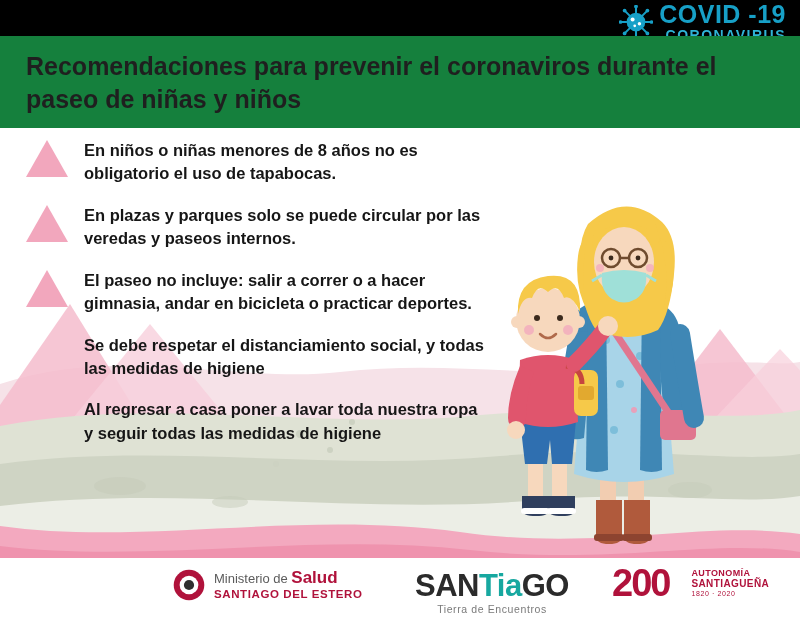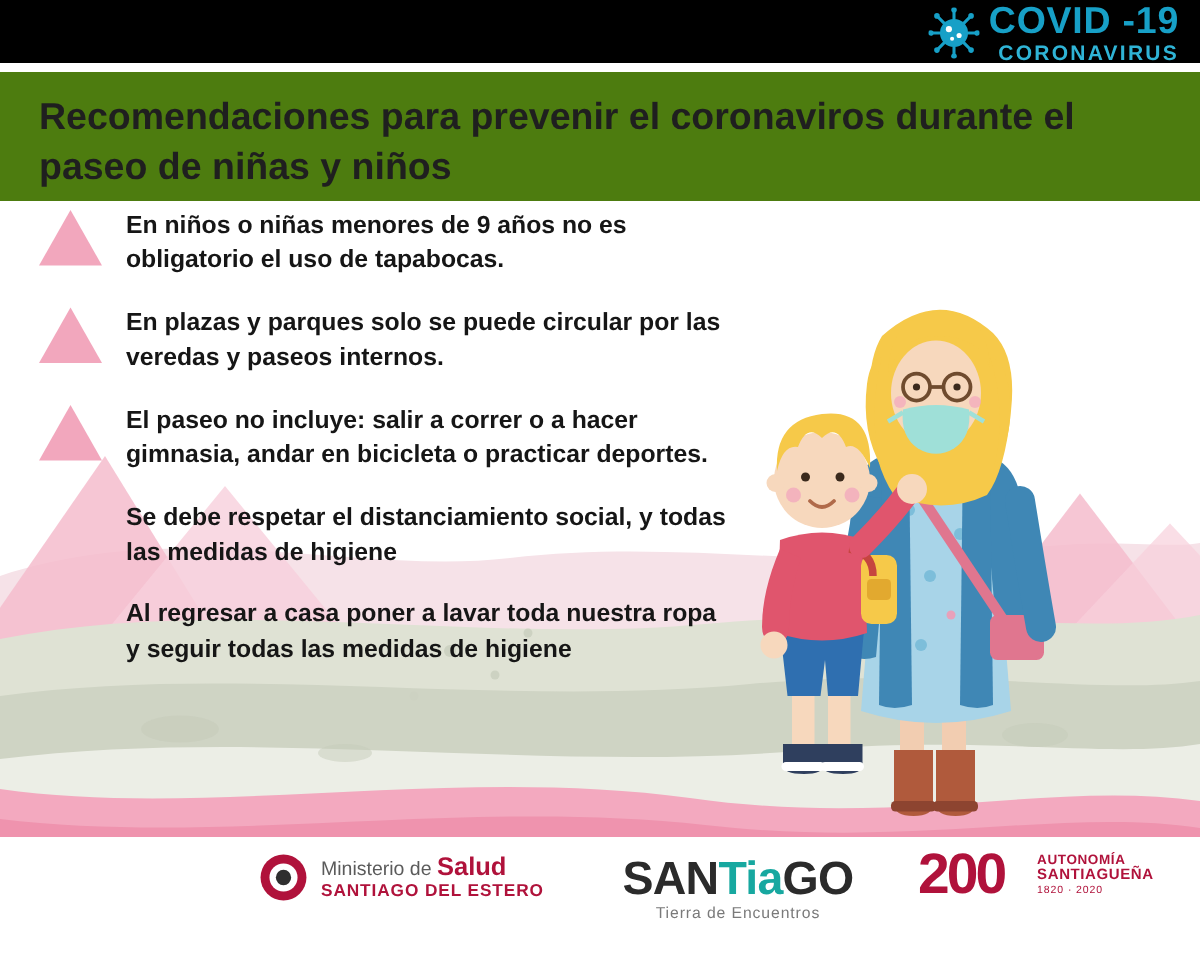--- a/index.html
+++ b/index.html
@@ -53,24 +53,24 @@
     font-weight: bold;
     color: #2fb4d6;
     letter-spacing: 1.5px;
     text-align: right;
     margin-top: 1px;
   }
 
   
   .title-band {
     position: absolute;
-    left: 0; top: 48px;
+    left: 0; top: 36px;
     width: 800px;
     height: 92px;
-    background: #4d7c0f;
+    background: #15803d;
   }
   .title-text {
     position: absolute;
     left: 26px;
     top: 14px;
     width: 720px;
     font-size: 25px;
     font-weight: bold;
     color: #1f1f1f;
     line-height: 1.32;
@@ -368,21 +368,21 @@
         <circle cx="529" cy="196" r="5" fill="#f2a7bd" opacity="0.75"></circle>
         <circle cx="568" cy="196" r="5" fill="#f2a7bd" opacity="0.75"></circle>
         <path d="M540,200 q8,8 16,0" stroke="#b06a4a" stroke-width="2.5" fill="none" stroke-linecap="round"></path>
       </g>
     </svg>
   </div>
 
   <div class="bullets">
     <div class="bullet-row">
       <div class="tri"></div>
-      <div class="bullet-text">En niños o niñas menores de 9 años no es obligatorio el uso de tapabocas.</div>
+      <div class="bullet-text">En niños o niñas menores de 8 años no es obligatorio el uso de tapabocas.</div>
     </div>
     <div class="bullet-row">
       <div class="tri"></div>
       <div class="bullet-text">En plazas y parques solo se puede circular por las veredas y paseos internos.</div>
     </div>
     <div class="bullet-row">
       <div class="tri"></div>
       <div class="bullet-text">El paseo no incluye: salir a correr o a hacer gimnasia, andar en bicicleta o practicar deportes.</div>
     </div>
     <div class="bullet-row">

